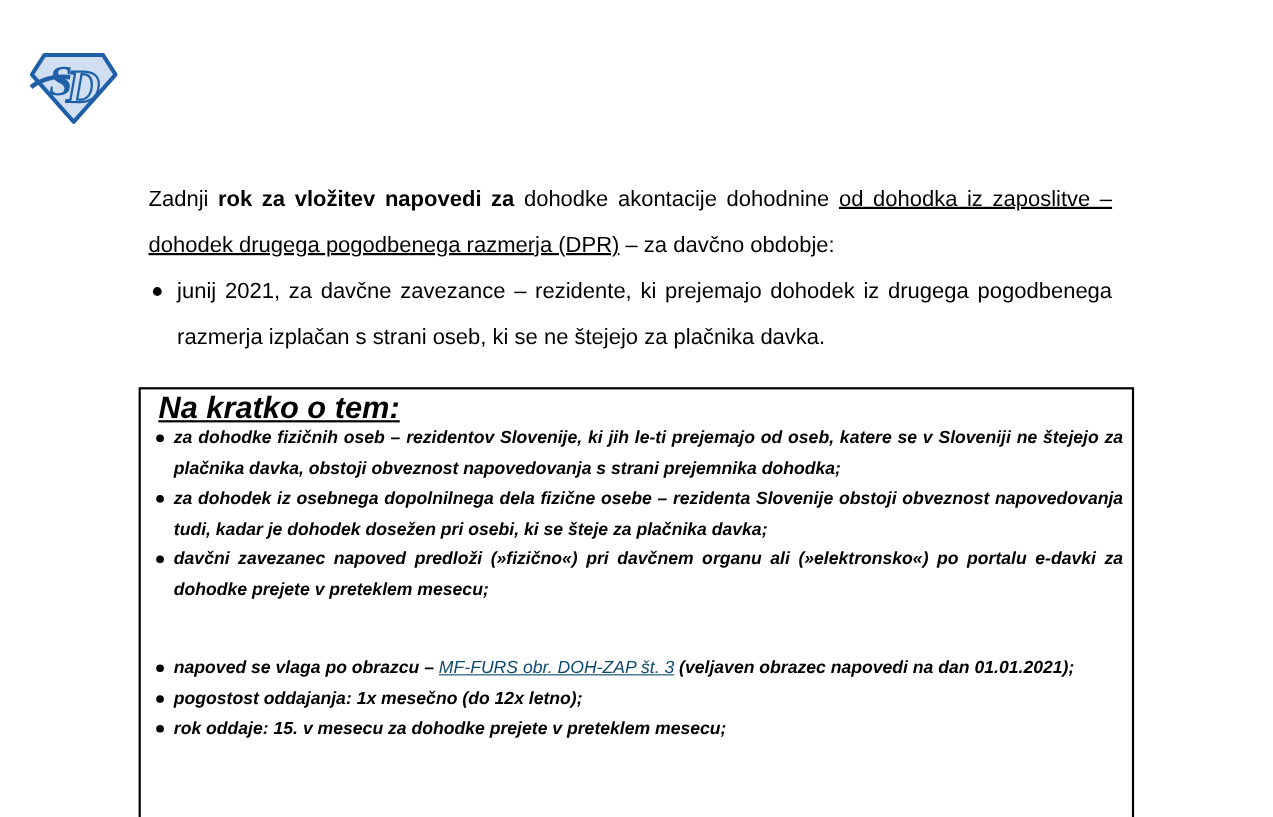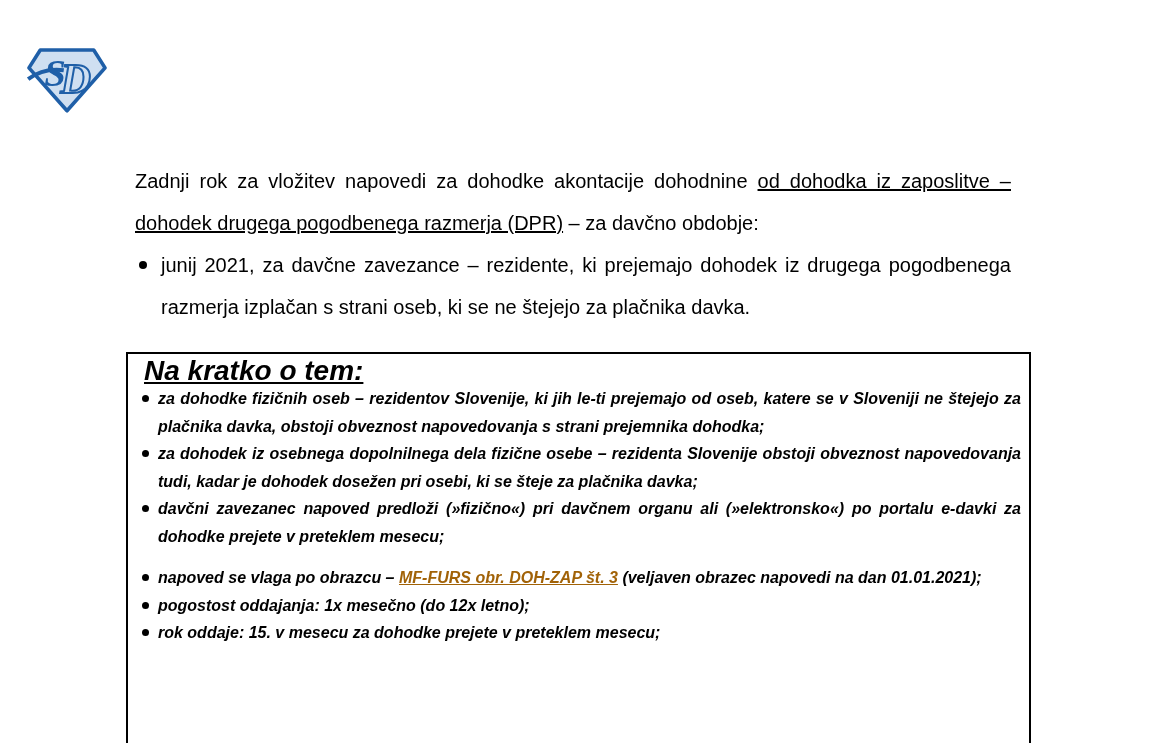--- a/index.html
+++ b/index.html
@@ -25,21 +25,21 @@
     position: absolute;
     left: 135px; top: 160px;
     width: 876px;
   }
   .intro {
     margin: 0;
     font-size: 20px;
     line-height: 42px;
     text-align: justify;
   }
-  .b { font-weight: normal; }
+  .b { font-weight: bold; }
   .u { text-decoration: underline; }
 
   .toplist {
     margin: 0; padding: 0;
     list-style: none;
   }
   .toplist li {
     position: relative;
     padding-left: 26px;
     font-size: 20px;
@@ -86,25 +86,25 @@
     text-align: justify;
   }
   .boxlist li::before {
     content: "";
     position: absolute;
     left: 1px; top: 10px;
     width: 7px; height: 7px;
     border-radius: 50%;
     background: #000;
   }
-  .boxlist li.gap-after { margin-bottom: 14px; }
+  .boxlist li.gap-after { margin-bottom: 44px; }
   .doclink {
-    color: #a16207;
+    color: #0c4a6e;
     text-decoration: underline;
-    font-weight: bold;
+    font-weight: normal;
     font-style: italic;
     cursor: pointer;
   }
 </style>
 </head>
 <body>
 
 <div class="logo">
   <svg viewBox="0 0 100 84" width="82" height="68">
     <polygon points="17,5 83,5 97,27 50,80 3,27" fill="#cfdff1" stroke="#1f5fa8" stroke-width="4.5" stroke-linejoin="round"></polygon>

